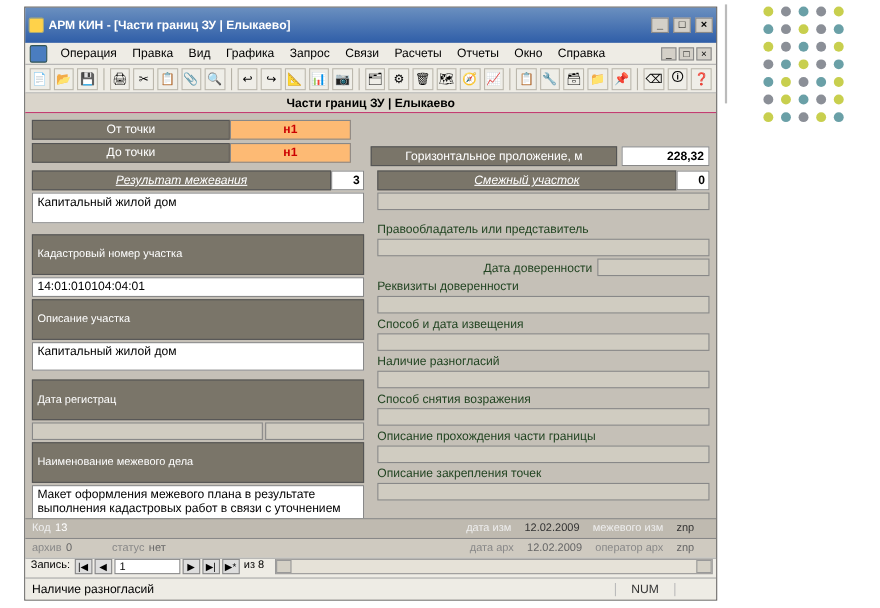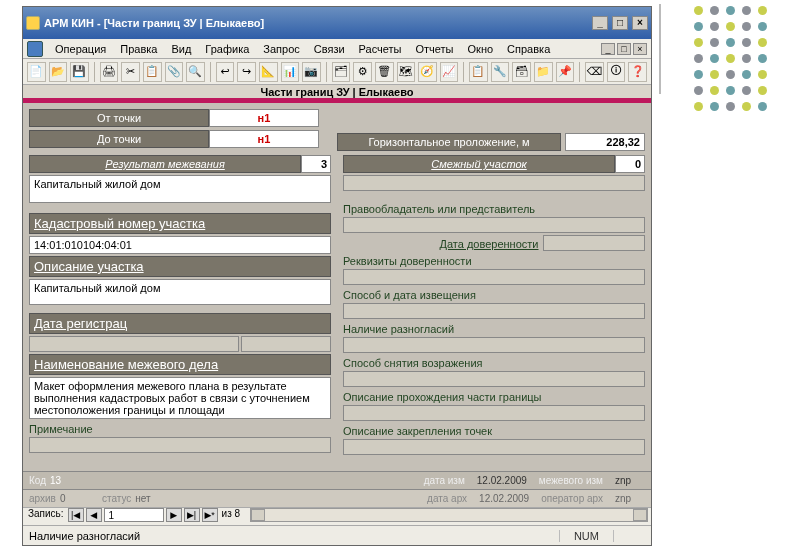--- a/index.html
+++ b/index.html
@@ -87,41 +87,41 @@
     display:flex; align-items:center; justify-content:center;
     font-size:11px; cursor:pointer;
   }
   .tsep { width:1px; height:20px; background:#b5b1a6; margin:0 2px;}
 
   .doc-title {
     height: 18px;
     display:flex; align-items:center; justify-content:center;
     background:#dad5cb;
     font-weight:bold;
-    border-bottom:5px solid #be185d;
+    border-bottom:1px solid #be185d;
   }
 
   .content {
     flex:1;
     background:#c5c0b7;
     padding:6px;
     overflow:hidden;
     position:relative;
   }
 
   .hdr-label {
     color:#fff;
     background:#7a7569;
     border:1px solid #555;
     padding:2px 4px;
     text-align:center;
     font-size:11px;
   }
   .field-box {
-    background:#ffffff;
+    background:#fdba74;
     border:1px solid #888;
     padding:2px 4px;
     height:18px;
     font-size:11px;
   }
   .red { color:#c00; font-weight:bold; text-align:center; }
 
   .toprow { display:flex; gap:18px; margin-bottom:4px; }
   .points-col { width:290px; }
   .points-col .row { display:flex; margin-bottom:3px; }
@@ -133,31 +133,31 @@
   .horiz-block .field-box { width:80px; text-align:right; background:#fff; font-weight:bold; }
 
   .cols { display:flex; gap:12px; }
   .col { flex:1; display:flex; flex-direction:column; gap:2px; }
 
   .section-head { display:flex; }
   .section-head .hdr-label { flex:1; font-style:italic; text-decoration:underline; }
   .section-head .numbox { width:30px; background:#fff; border:1px solid #888; text-align:right; padding:2px 3px; font-weight:bold;}
 
   .plain-label { color:#242; font-size:11px; padding:2px 0 0 0;}
-  .grey-head { background:#7a7569; color:#fff; padding:2px 4px; border:1px solid #555; font-size:13px;text-decoration:underline;}
+  .grey-head { background:#7a7569; color:#fff; padding:12px 4px; border:1px solid #555; font-size:10px;}
   .val-box { background:#fff; border:1px solid #888; min-height:16px; padding:2px 4px; font-size:11px;}
   .val-box.ro { background:#d0ccc1; }
   .multi { min-height:30px; line-height:12px; }
 
   .two-col-head { display:flex; gap:2px; }
   .two-col-head .grey-head:first-child{flex:1;}
   .two-col-head .grey-head:last-child{width:90px;}
 
   .right-pair { display:flex; gap:4px; align-items:center; }
-  .right-pair .plain-label{ flex:0 0 auto; white-space:nowrap;text-decoration:underline;}
+  .right-pair .plain-label{ flex:0 0 auto; white-space:nowrap;}
   .right-pair .val-box.ro{ flex:1; }
 
   .footer-strip {
     height:18px;
     background:#bfbab0;
     border-top:1px solid #888;
     display:flex; align-items:center;
     font-size:10px; color:#fff;
   }
   .footer-strip .fcell { padding:0 6px; display:flex; align-items:center; gap:4px; }

